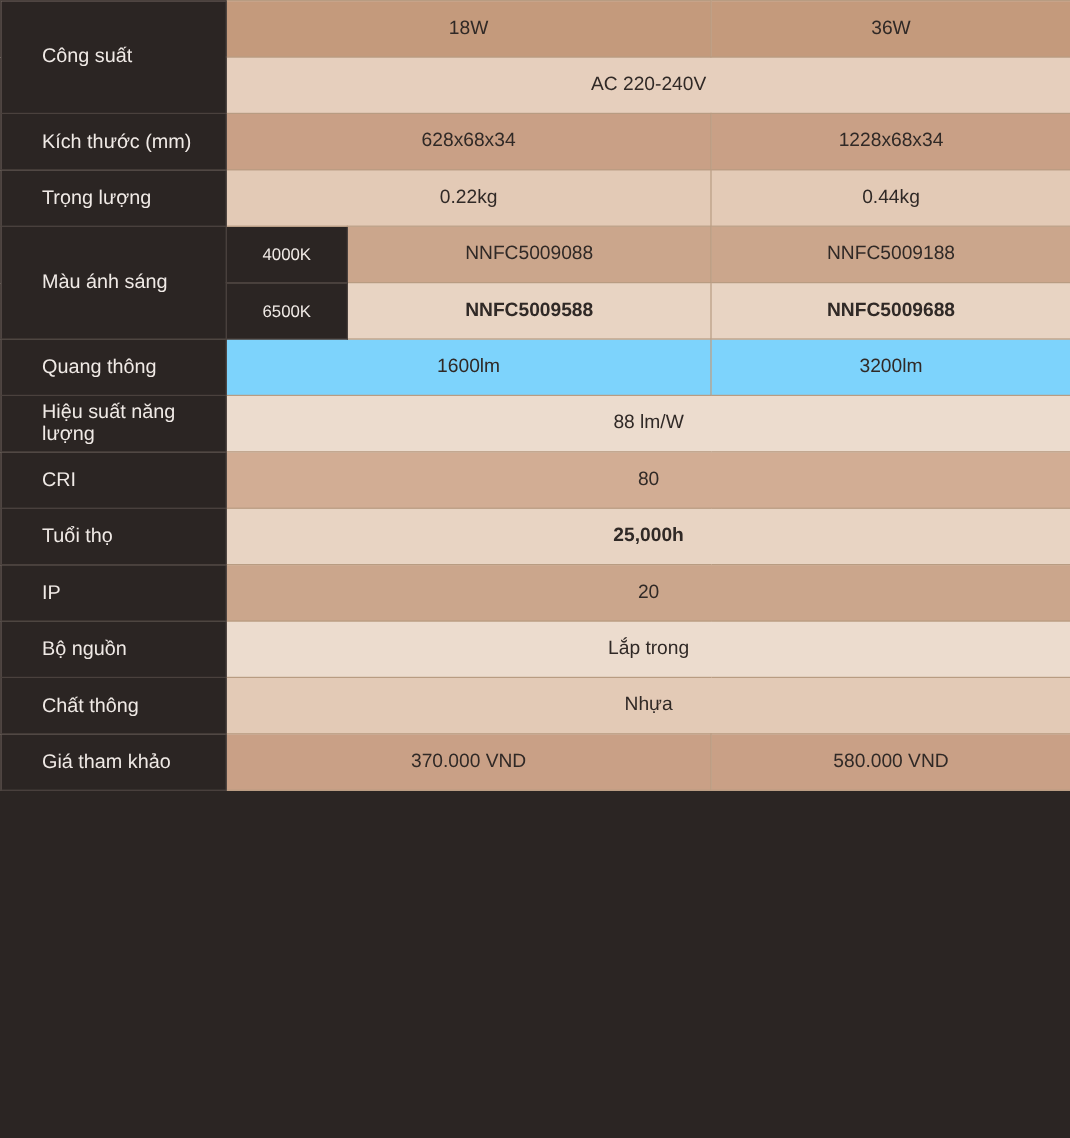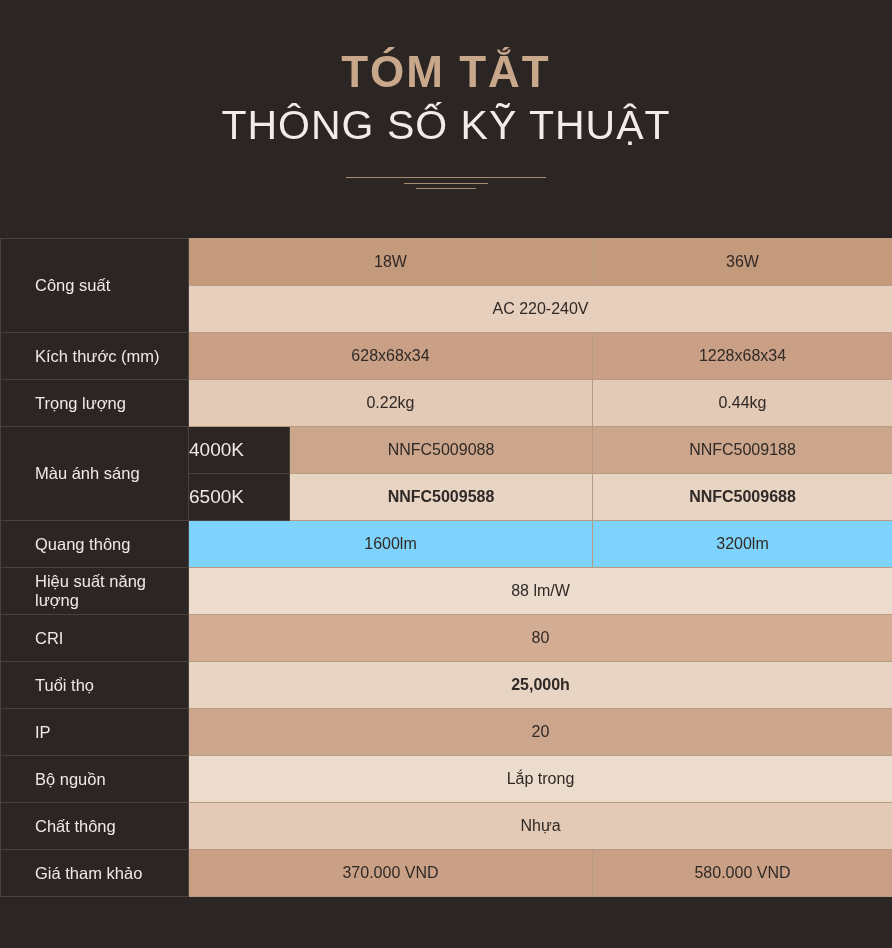--- a/index.html
+++ b/index.html
@@ -86,22 +86,22 @@
     background: #2b2523;
     color: #f0eae6;
     padding-left: 34px;
     font-size: 16.5px;
     border-color: #4a413d;
     text-align: left;
   }
   td.sublabel {
     background: #2b2523;
     color: #f0eae6;
-    text-align: left;
-    font-size: 19px;
+    text-align: center;
+    font-size: 14px;
     border-color: #4a413d;
     padding: 0;
   }
   td.val {
     text-align: center;
     color: #302926;
   }
   .tone-a { background: #c49a7c; }
   .tone-b { background: #e6cfbd; }
   .tone-d { background: #c9a086; margin-top: 12px; }
@@ -115,29 +115,20 @@
   col.c-label { width: 188px; }
   col.c-sub   { width: 101px; }
   col.c-v1    { width: 303px; }
   col.c-v2    { width: 300px; }
 </style>
 </head>
 <body>
 
 <div class="page">
 
-  <div class="header">
-    <div class="title-main">TÓM TẮT</div>
-    <div class="title-sub">THÔNG SỐ KỸ THUẬT</div>
-    <div class="divider">
-      <div class="line l1"></div>
-      <div class="line l2"></div>
-      <div class="line l3"></div>
-    </div>
-  </div>
 
   <table class="spec-table">
     <colgroup>
       <col class="c-label">
         <col class="c-sub">
         <col class="c-v1">
         <col class="c-v2">
     </colgroup>
     <tbody>
 

